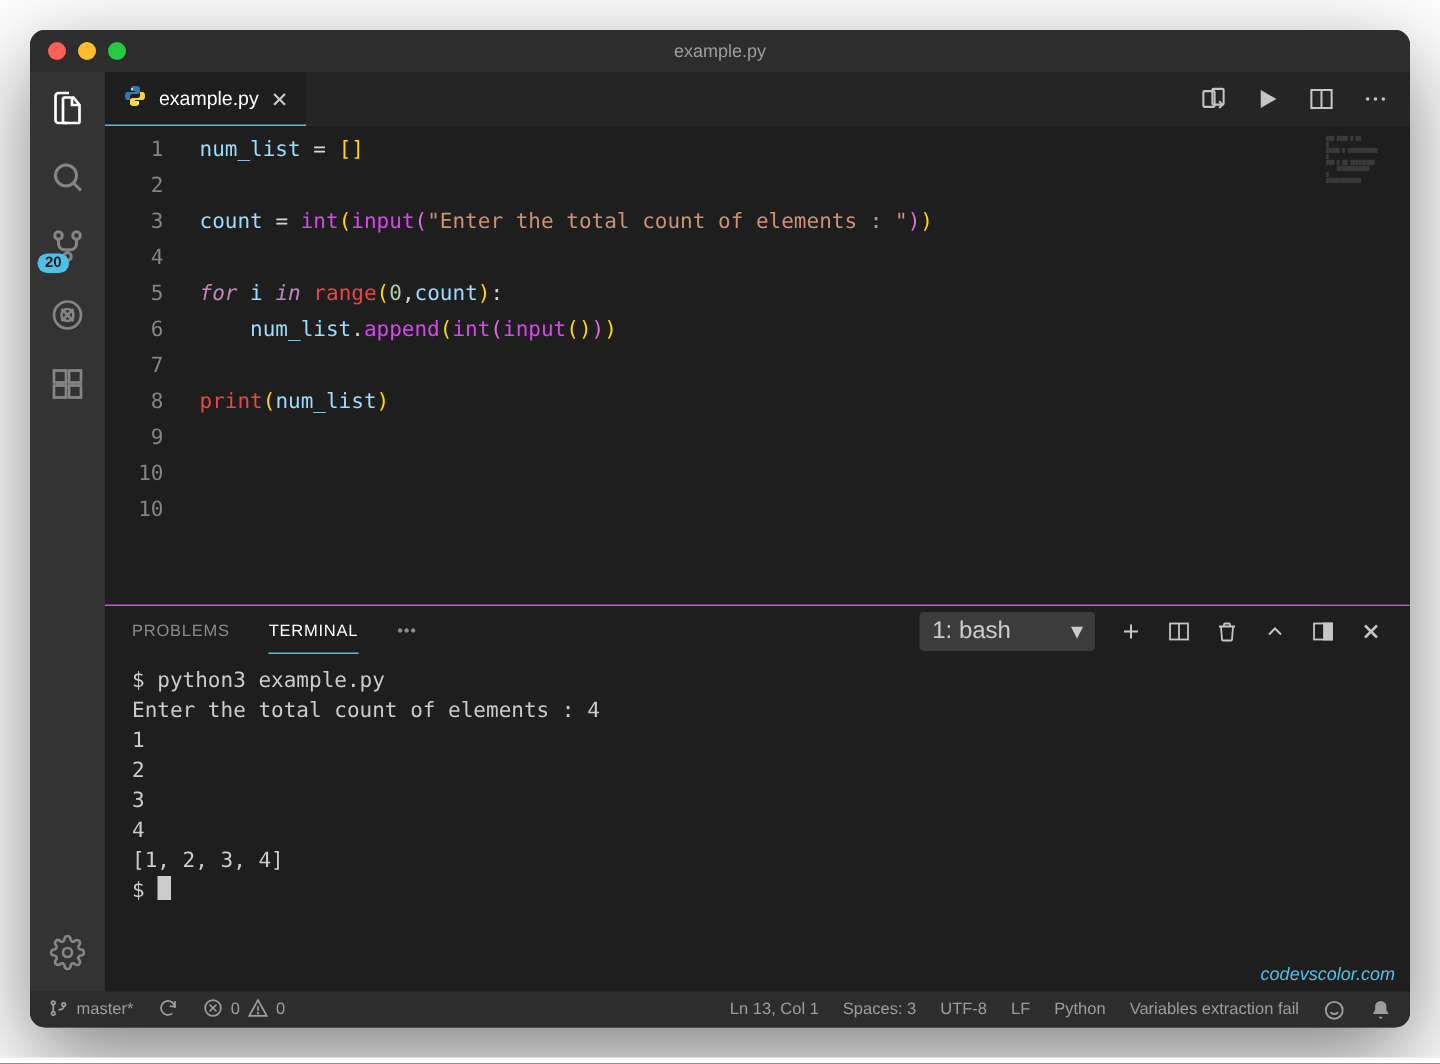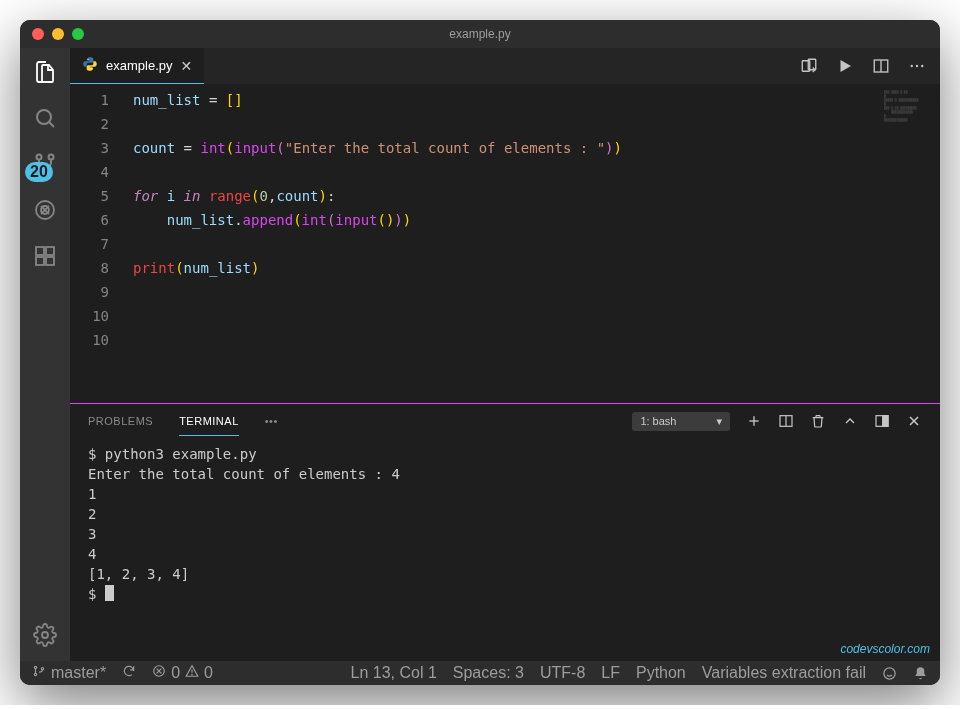--- a/index.html
+++ b/index.html
@@ -67,21 +67,21 @@
     cursor: pointer;
     position: relative;
   }
   .ab-icon.active { color: #fff; }
   .ab-icon svg { width: 24px; height: 24px; }
   .badge {
     position: absolute;
     bottom: -4px; left: -6px;
     background: #4fc1e9;
     color: #1e1e1e;
-    font-size: 16px;
+    font-size: 10px;
     font-weight: bold;
     border-radius: 10px;
     padding: 1px 5px;
     font-family: sans-serif;
   }
   .main {
     flex: 1;
     display: flex;
     flex-direction: column;
     min-width: 0;
@@ -180,21 +180,21 @@
     color: #8a8a8a;
     font-family: -apple-system, sans-serif;
     font-size: 11px;
   }
   .panel-tab { cursor:pointer; padding: 8px 0; letter-spacing:0.5px;}
   .panel-tab.active { color:#fff; border-bottom: 1px solid #4fc1e9; }
   .panel-actions { margin-left:auto; display:flex; align-items:center; gap:16px; color:#c5c5c5;}
   .term-select {
     display:flex; align-items:center; gap:40px;
     background:#3c3c3c; color:#ccc;
-    font-size:11px; padding:3px 8px; border-radius:3px;
+    font-size:16px; padding:3px 8px; border-radius:3px;
     font-family: -apple-system, sans-serif;
   }
   .pa-ico { cursor:pointer; display:flex; }
   .pa-ico svg { width:16px; height:16px; }
   .terminal {
     flex:1;
     padding: 6px 18px;
     font-size: 14px;
     line-height: 20px;
     color:#cccccc;
@@ -214,21 +214,21 @@
   }
   .statusbar {
     height: 24px;
     background: #2d2d2d;
     color:#9d9d9d;
     display:flex;
     align-items:center;
     gap:16px;
     padding: 0 12px;
     font-family: -apple-system, sans-serif;
-    font-size:16px;
+    font-size:11px;
     flex-shrink: 0;
   }
   .statusbar .sb-item { display:flex; align-items:center; gap:5px; cursor:pointer;}
   .statusbar .grow { flex:1; }
   .sb-icon svg { width:14px; height:14px; }
 </style>
 </head>
 <body>
 
 <div class="window">

